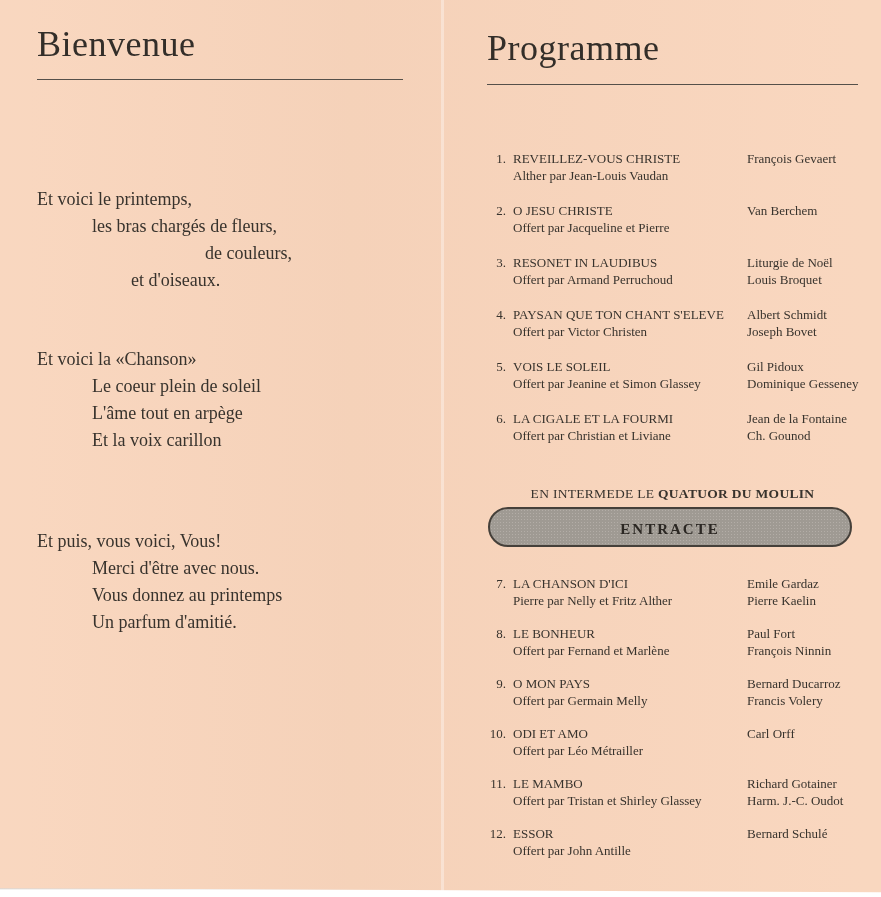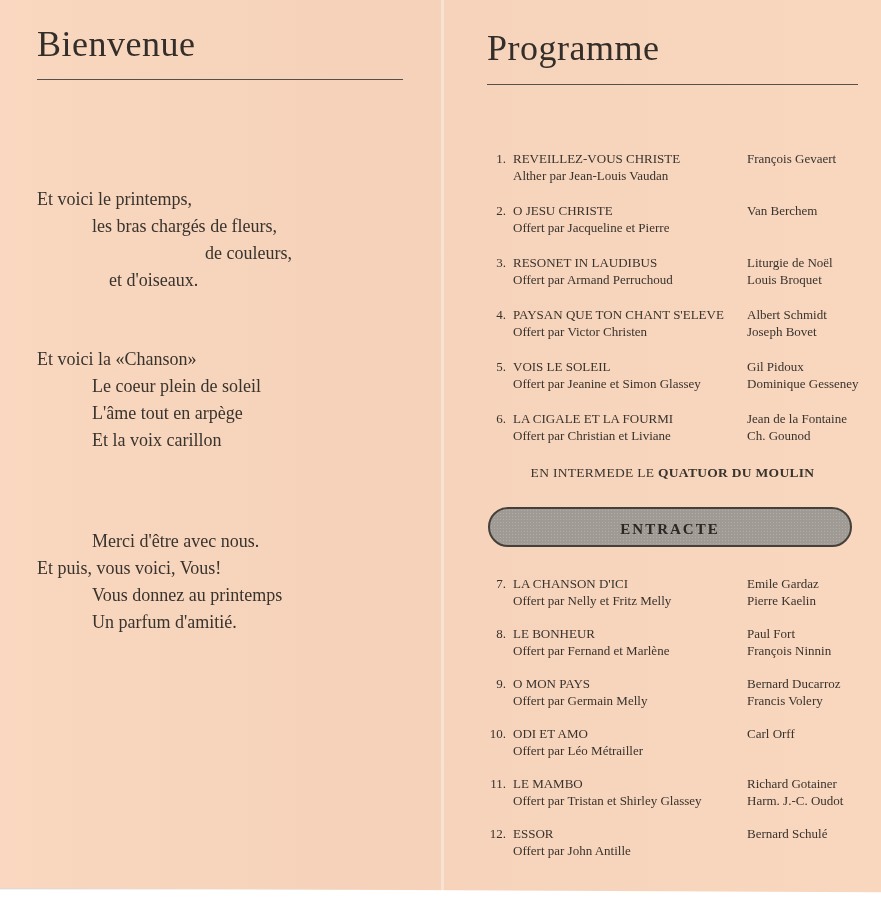--- a/index.html
+++ b/index.html
@@ -35,39 +35,39 @@
   .rule{position:absolute;left:0;border-top:1.5px solid #55504a;height:0;}
   .rule-left{top:79px;width:366px;}
   .stanza{position:absolute;left:0;font-size:18px;line-height:27px;width:100%;}
   .stanza-1{top:186px;}
   .stanza-2{top:346px;}
   .stanza-3{top:528px;}
   .s-line{display:block;white-space:nowrap;}
   .ind-0{margin-left:0;}
   .ind-1{margin-left:55px;}
   .ind-2{margin-left:168px;}
-  .ind-3{margin-left:72px;}
+  .ind-3{margin-left:94px;}
 
   
   .right-col{position:absolute;left:487px;top:0;width:371px;}
   .right-col .page-title{top:28px;}
   .rule-right{top:84px;width:371px;}
   .items{position:absolute;left:0;width:100%;}
   .items-top{top:150px;}
   .items-bottom{top:575px;}
   .item{
     display:grid;grid-template-columns:26px 234px 1fr;
     font-size:13px;line-height:17px;align-items:start;
   }
   .items-top .item{height:52px;}
   .items-bottom .item{height:50px;}
   .num{text-align:right;padding-right:7px;}
   .ititle,.dedic,.c1,.c2{display:block;white-space:nowrap;}
   .interlude{
-    position:absolute;top:465px;left:0;width:100%;
+    position:absolute;top:486px;left:0;width:100%;
     text-align:center;font-size:13.5px;letter-spacing:0.3px;white-space:nowrap;
   }
   .interlude b{font-weight:700;}
   .entracte-pill{
     position:absolute;top:507px;left:1px;width:364px;height:40px;
     box-sizing:border-box;border:2px solid #45403a;border-radius:22px;
     background:#a8a29b;
     background-image:radial-gradient(rgba(255,255,255,0.12) 1px, rgba(0,0,0,0.05) 1px);
     background-size:3px 3px;
     text-align:center;
@@ -95,22 +95,22 @@
   </div>
 
   <div class="stanza stanza-2">
     <span class="s-line ind-0">Et voici la «Chanson»</span>
     <span class="s-line ind-1">Le coeur plein de soleil</span>
     <span class="s-line ind-1">L'âme tout en arpège</span>
     <span class="s-line ind-1">Et la voix carillon</span>
   </div>
 
   <div class="stanza stanza-3">
+    <span class="s-line ind-0">Et puis, vous voici, Vous!</span>
     <span class="s-line ind-1">Merci d'être avec nous.</span>
-    <span class="s-line ind-0">Et puis, vous voici, Vous!</span>
     <span class="s-line ind-1">Vous donnez au printemps</span>
     <span class="s-line ind-1">Un parfum d'amitié.</span>
   </div>
 </div>
 
 <div class="right-col">
   <div class="page-title">Programme</div>
   <div class="rule rule-right"></div>
 
   <div class="items items-top">
@@ -188,21 +188,21 @@
 
   <div class="entracte-pill">
     <span>ENTRACTE</span>
   </div>
 
   <div class="items items-bottom">
     <div class="item">
       <span class="num">7.</span>
       <span class="main">
         <span class="ititle">LA CHANSON D'ICI</span>
-        <span class="dedic">Offert par Nelly et Fritz Melly</span>
+        <span class="dedic">Pierre par Nelly et Fritz Alther</span>
       </span>
       <span class="comp">
         <span class="c1">Emile Gardaz</span>
         <span class="c2">Pierre Kaelin</span>
       </span>
     </div>
     <div class="item">
       <span class="num">8.</span>
       <span class="main">
         <span class="ititle">LE BONHEUR</span>

